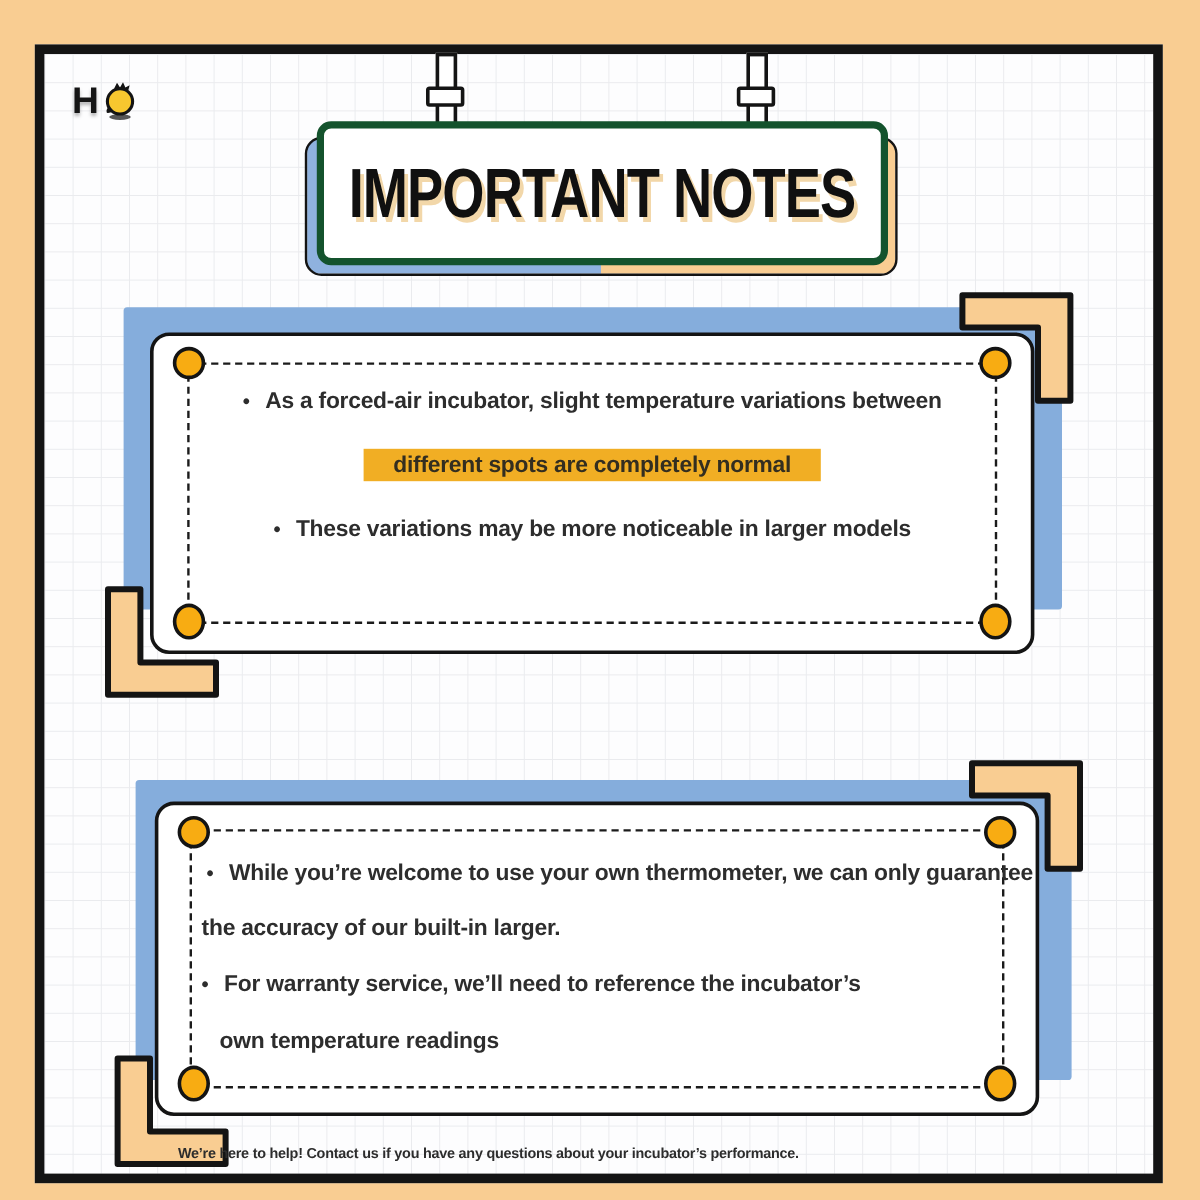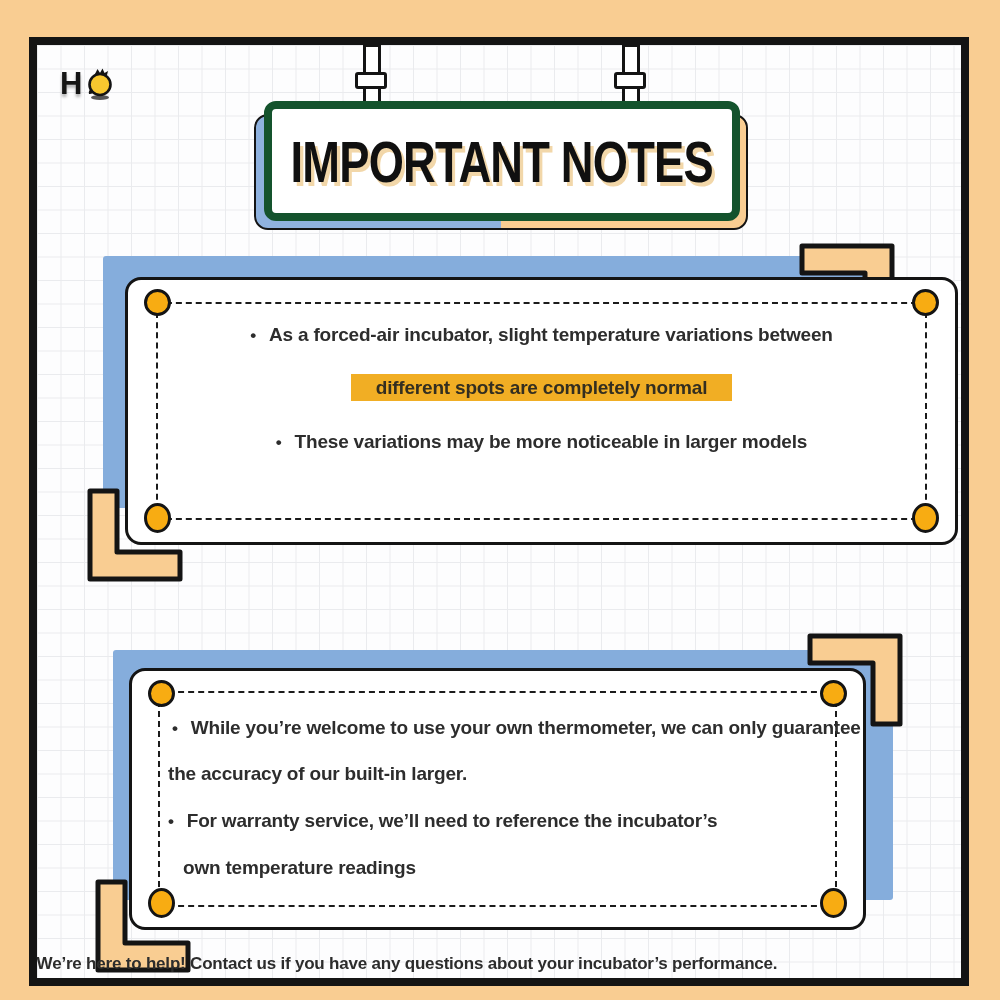--- a/index.html
+++ b/index.html
@@ -36,37 +36,37 @@
   }
   .clamp-1{left:355px;} .clamp-2{left:614px;}
   
   .sign-shadow{
     position:absolute;left:254px;top:114px;width:494px;height:116px;
     border-radius:14px;border:2px solid #141414;box-sizing:border-box;
     background:linear-gradient(90deg,#8FB2DF 0 50%,#F9CD92 50% 100%);
   }
   .sign{
     position:absolute;left:264px;top:101px;width:476px;height:120px;
-    background:#fff;border:8px solid #14532d;border-radius:12px;
+    background:#fff;border:6px solid #14532d;border-radius:12px;
     box-sizing:border-box;display:flex;align-items:center;justify-content:center;
   }
   .sign-title{
     font-size:58px;font-weight:bold;color:#101010;white-space:nowrap;
     letter-spacing:-1px;display:inline-block;transform:scaleX(.78);
     text-shadow:4px 4px 0 #F2D7A9;
   }
   
   .backdrop{position:absolute;background:#85ADDC;border-radius:3px;}
   .backdrop-1{left:103px;top:256px;width:782px;height:252px;}
   .backdrop-2{left:113px;top:650px;width:780px;height:250px;}
   .note-white{
     position:absolute;background:#fff;border:3px solid #141414;
     border-radius:16px;box-sizing:border-box;
   }
-  .note-1{left:125px;top:277px;width:833px;height:268px;}
+  .note-1{left:125px;top:277px;width:737px;height:268px;}
   .note-2{left:129px;top:668px;width:737px;height:262px;}
   .dashed{position:absolute;border:2px dashed #1b1b1b;}
   .dashed-1{left:28px;top:22px;right:28px;bottom:22px;}
   .dashed-2{left:26px;top:20px;right:26px;bottom:20px;}
   .dot{
     position:absolute;width:27px;height:27px;border-radius:50%;
     background:#F8AC12;border:3px solid #141414;box-sizing:border-box;
   }
   .dot-tl{left:16px;top:9px;} .dot-tr{right:16px;top:9px;}
   .dot-bl{left:16px;bottom:9px;height:30px;} .dot-br{right:16px;bottom:9px;height:30px;}
@@ -82,21 +82,21 @@
   .n1-l1{top:44px;} .n1-l2{top:97px;} .n1-l3{top:151px;} .n1-l4{top:205px;}
   .n2-l1{top:46px;padding-left:40px;} .n2-l2{top:92px;padding-left:36px;}
   .n2-l3{top:139px;padding-left:36px;} .n2-l4{top:186px;padding-left:51px;}
   
   .bracket{position:absolute;}
   .br-1-tr{left:799px;top:243px;} .br-1-bl{left:87px;top:488px;}
   .br-2-tr{left:807px;top:633px;} .br-2-bl{left:95px;top:879px;}
   
   .footer{
     position:absolute;left:29px;top:954px;width:756px;text-align:center;
-    font-size:17px;font-weight:bold;letter-spacing:-.2px;color:#2c2c2c;
+    font-size:12px;font-weight:bold;letter-spacing:-.2px;color:#2c2c2c;
     white-space:nowrap;
   }
 </style>
 </head>
 <body>
 
 <div class="canvas">
 
   <div class="frame"></div>
 

